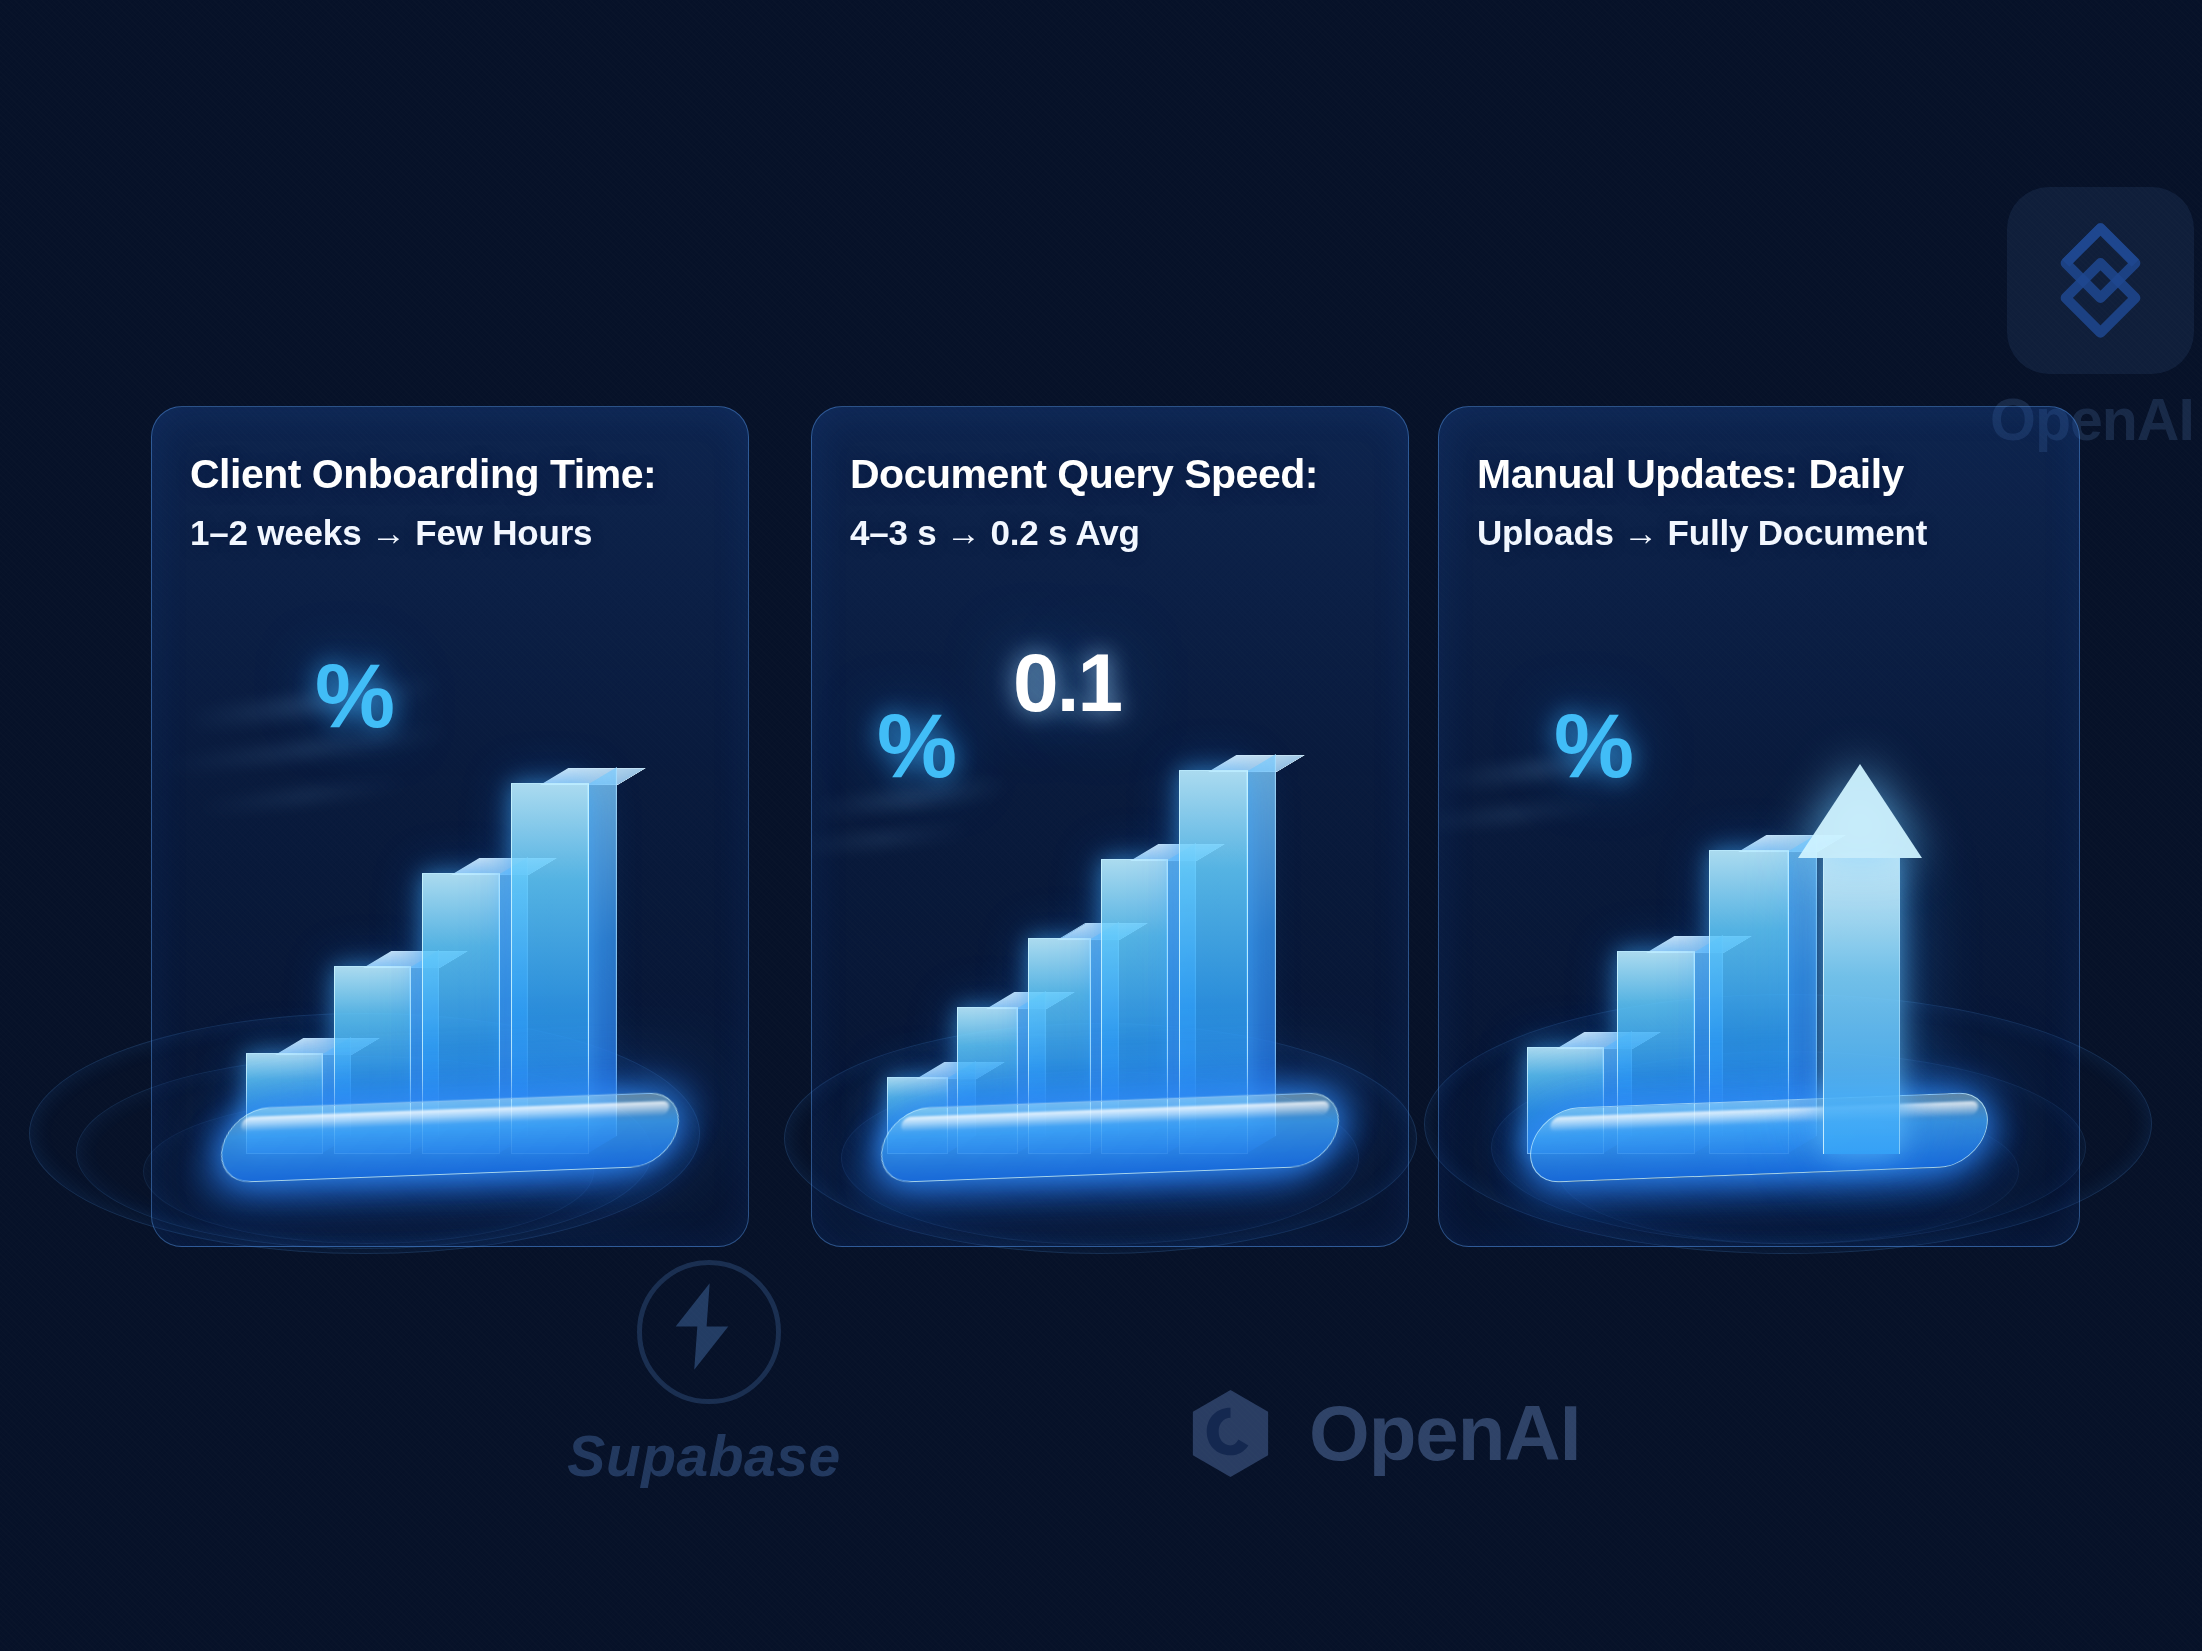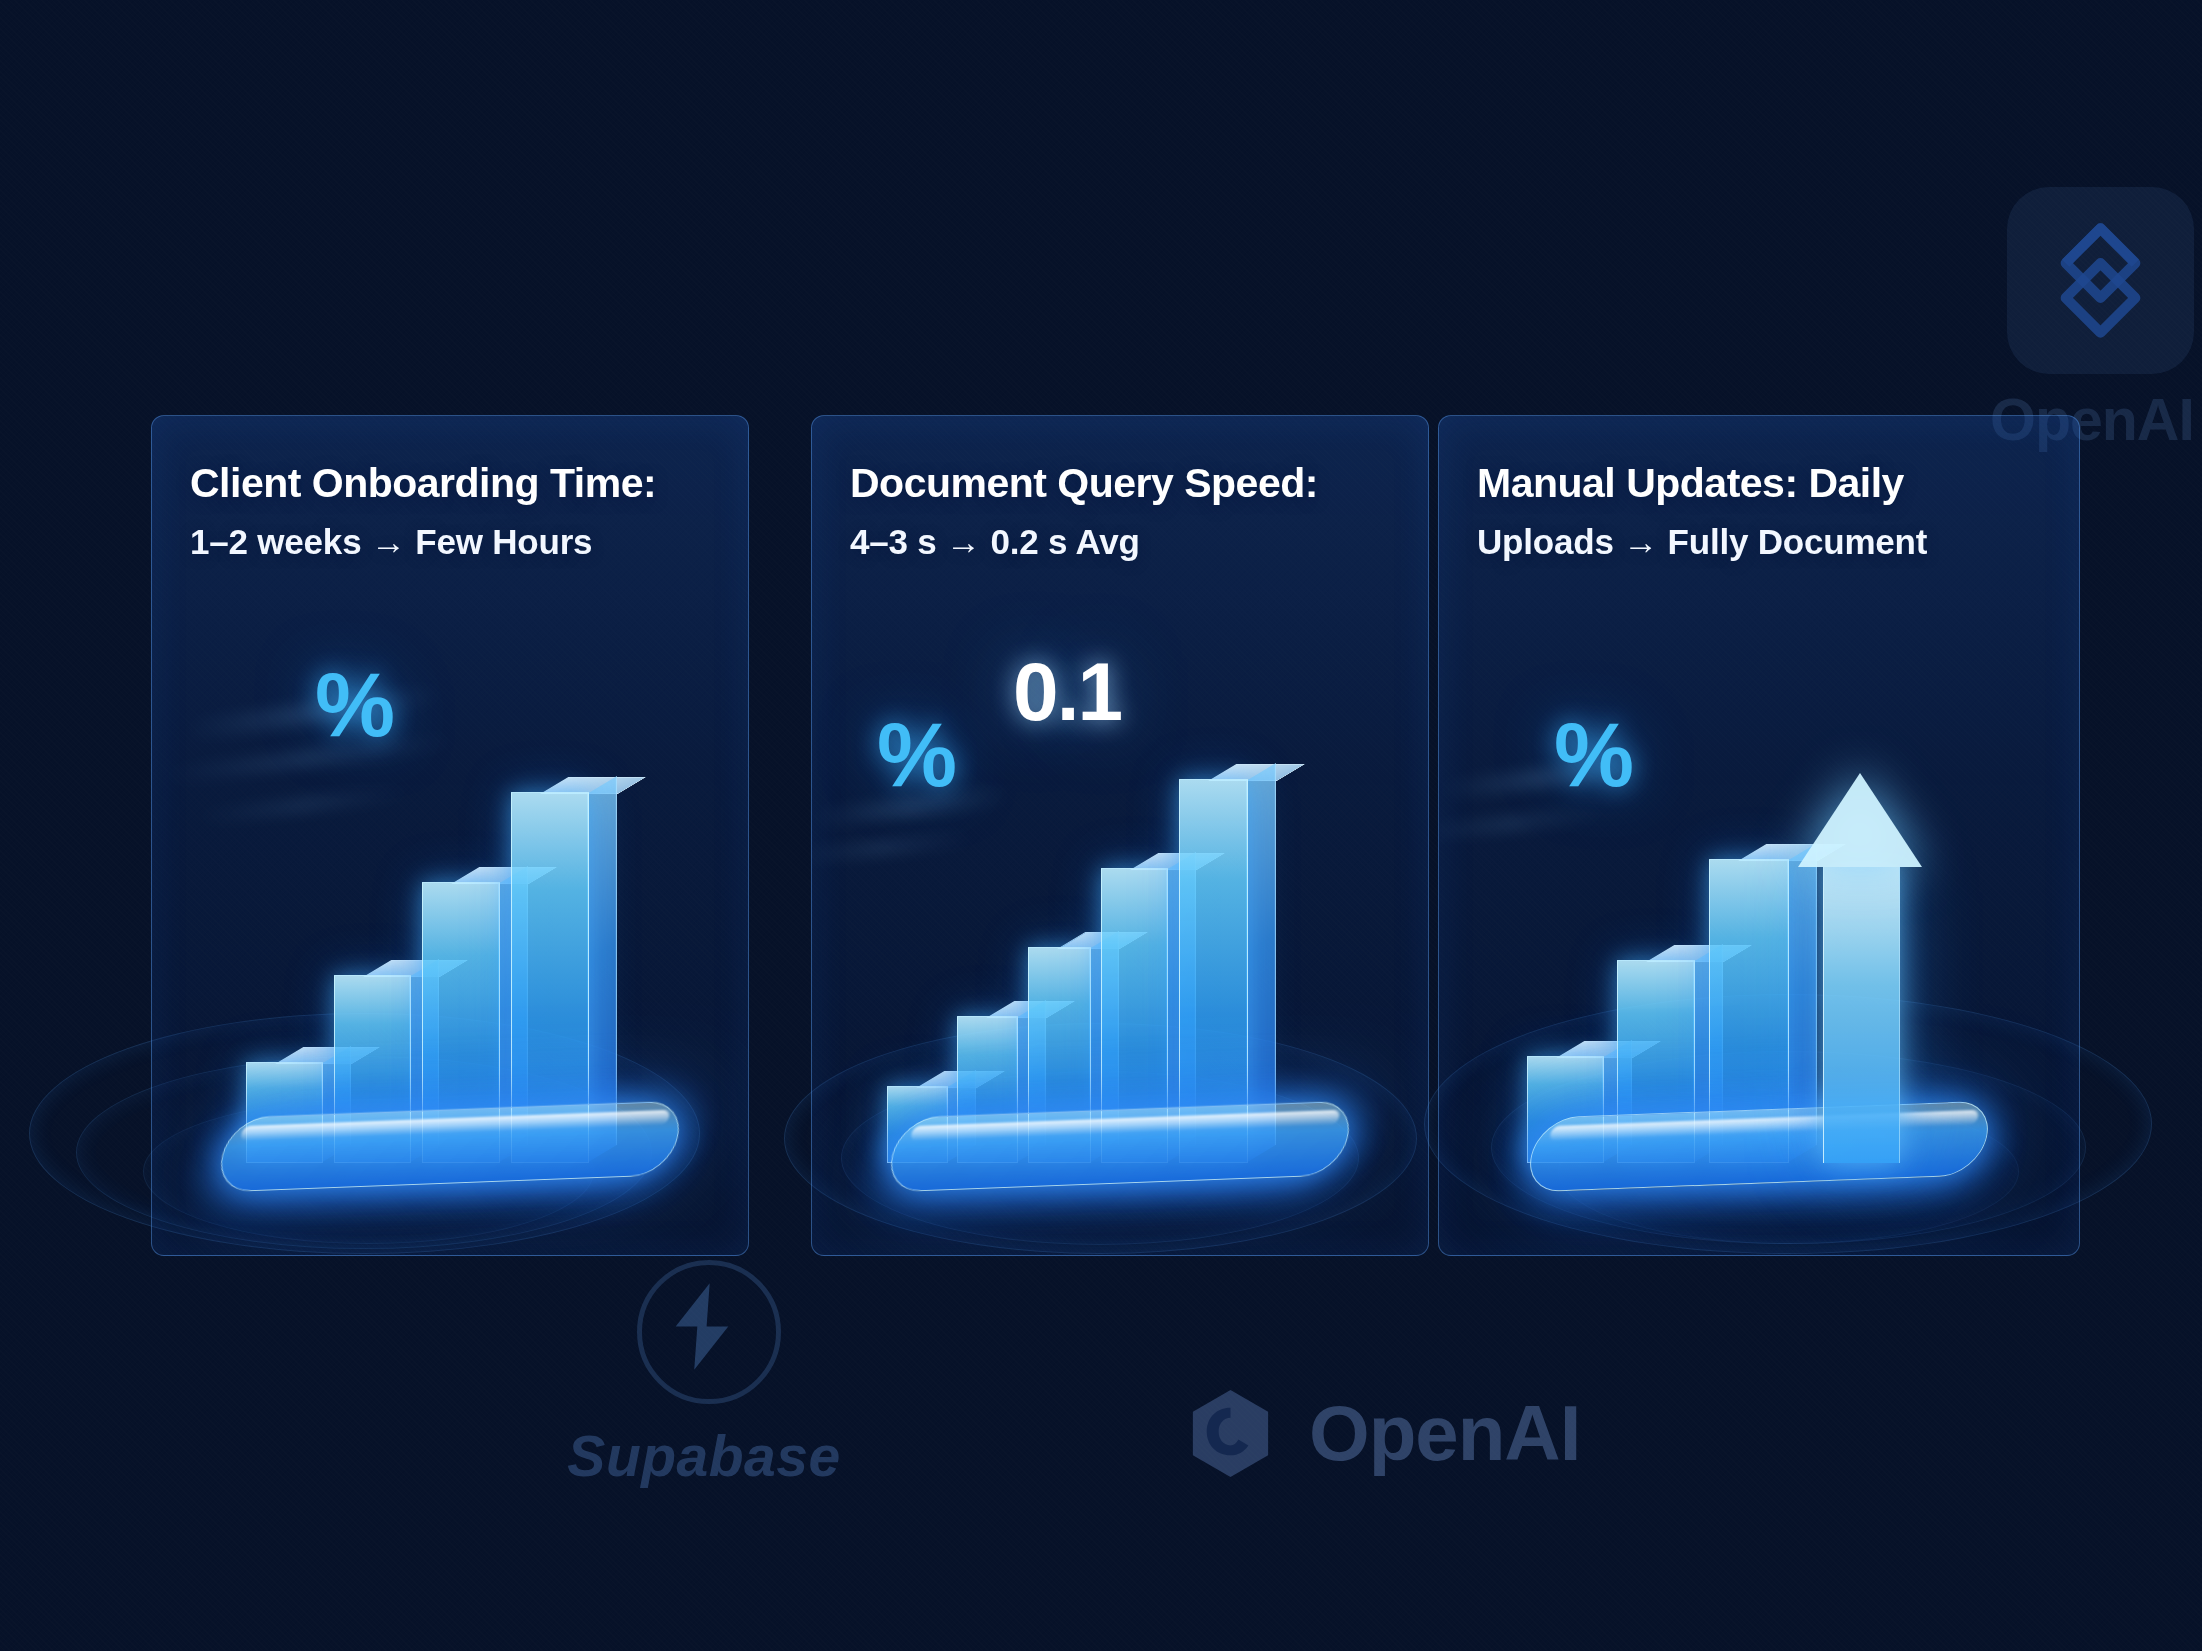--- a/index.html
+++ b/index.html
@@ -56,29 +56,28 @@
   }
   #wm-openai-bottom{
     position:absolute;left:1181px;top:1376px;height:115px;display:flex;align-items:center;gap:29px;
   }
   #wm-openai-bottom .oa-text{
     font-size:78px;font-weight:700;color:rgba(120,155,215,.36);letter-spacing:-1px;white-space:nowrap;
   }
 
   
   .card{
-    position:absolute;top:406px;width:596px;height:839px;border-radius:13px;
+    position:absolute;top:406px;width:596px;height:839px;border-radius:31px;
     border:1.4px solid rgba(96,168,255,.42);
     background:linear-gradient(180deg, rgba(30,80,165,.30) 0%, rgba(18,58,132,.22) 45%, rgba(12,40,100,.14) 100%);
     box-shadow:0 0 38px rgba(40,110,220,.12) inset;
     overflow:hidden;
-    margin-top:9px;
   }
   #card-1{left:151px;}
-  #card-2{left:811px;padding-left:20px;}
+  #card-2{left:811px;}
   #card-3{left:1438px;padding-left:44px;}
 
   .card-title{
     position:absolute;left:38px;top:46px;right:21px;
     font-size:41px;font-weight:700;color:#ffffff;letter-spacing:-0.5px;line-height:1.05;
     text-shadow:0 1.9px 13.4px rgba(0,20,60,.55);
   }
   .card-sub{
     position:absolute;left:38px;top:107px;right:17px;
     font-size:35px;font-weight:700;color:#f2f7ff;letter-spacing:-0.2px;line-height:1.1;

